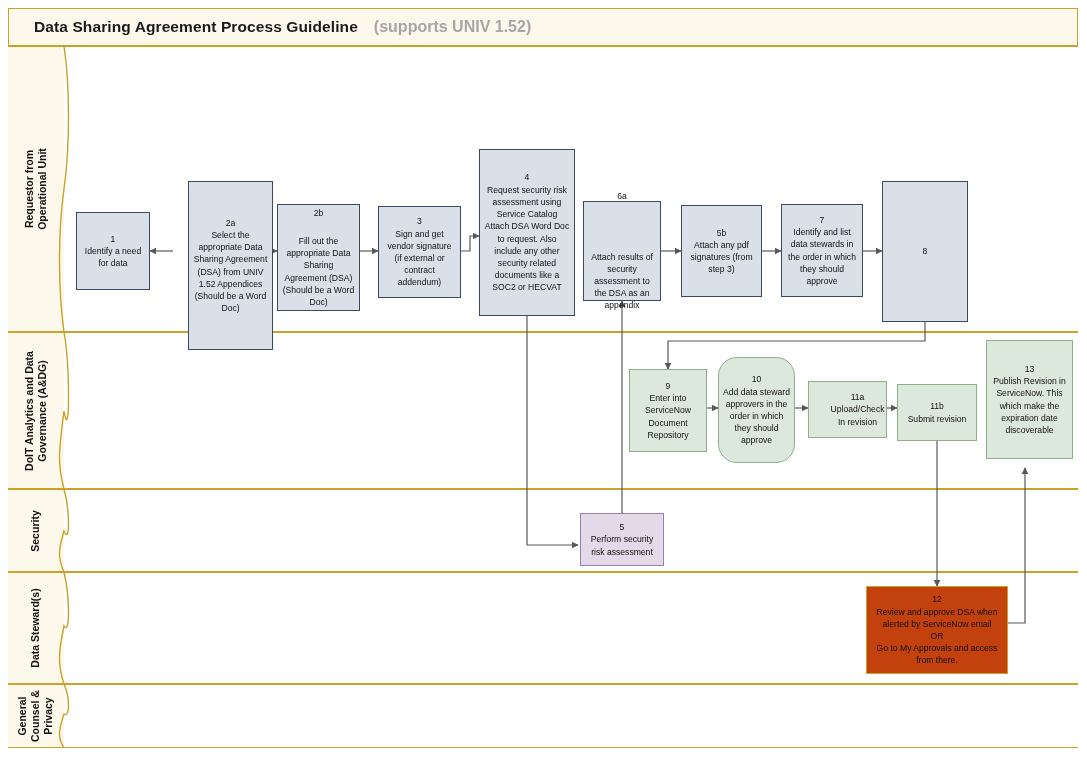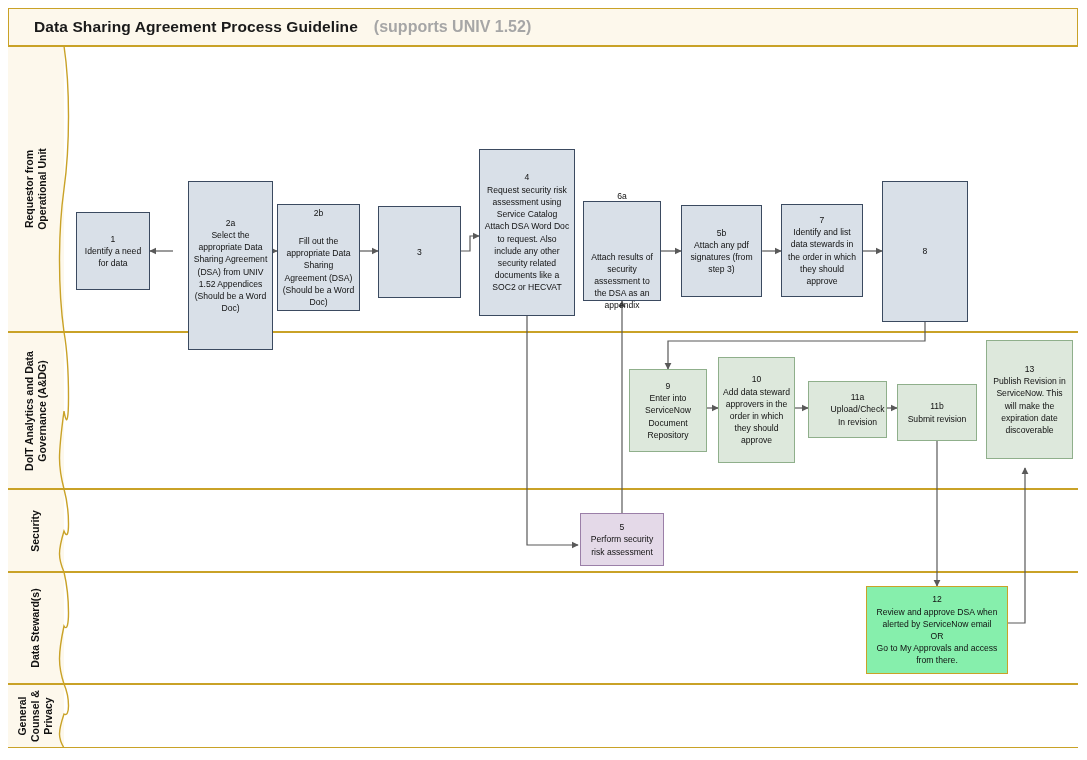--- a/index.html
+++ b/index.html
@@ -111,21 +111,21 @@
     line-height: 1.42;
     color: #111111;
     padding: 3px 4px;
   }
   .node .num { display: block; }
   .node .txt { display: block; }
 
   .node.blue   { background: #d9e0e8; border-color: #3b4a60; }
   .node.green  { background: #dde8dc; border-color: #8faf8b; }
   .node.purple { background: #e4d9e8; border-color: #9b7fa8; }
-  .node.tan    { background: #86efac; border-color: #c9a227; }
+  .node.tan    { background: #c2410c; border-color: #c9a227; }
 
   
   .connectors {
     position: absolute;
     left: 0; top: 0;
     width: 1087px; height: 760px;
     pointer-events: none;
   }
 </style>
 </head>
@@ -222,20 +222,21 @@
     <span class="txt">Select the appropriate Data Sharing Agreement (DSA) from UNIV 1.52 Appendices (Should be a Word Doc)</span>
   </div>
 
   <div class="node blue" style="left:277px;top:204px;width:83px;height:107px;gap:16px;">
     <span class="num">2b</span>
     <span class="txt">Fill out the appropriate Data Sharing Agreement (DSA) (Should be a Word Doc)</span>
   </div>
 
   <div class="node blue" style="left:378px;top:206px;width:83px;height:92px;">
     <span class="num">3</span>
+    <span class="txt">Sign and get vendor signature (if external or contract addendum)</span>
   </div>
 
   <div class="node blue" style="left:479px;top:149px;width:96px;height:167px;">
     <span class="num">4</span>
     <span class="txt">Request security risk assessment using Service Catalog Attach DSA Word Doc to request. Also include any other security related documents like a SOC2 or HECVAT</span>
   </div>
 
   <div class="node blue" style="left:583px;top:201px;width:78px;height:100px;gap:48px;">
     <span class="num">6a</span>
     <span class="txt">Attach results of security assessment to the DSA as an appendix</span>
@@ -253,38 +254,38 @@
 
   <div class="node blue" style="left:882px;top:181px;width:86px;height:141px;">
     <span class="num">8</span>
   </div>
 
   <div class="node green" style="left:629px;top:369px;width:78px;height:83px;">
     <span class="num">9</span>
     <span class="txt">Enter into ServiceNow Document Repository</span>
   </div>
 
-  <div class="node green" style="left:718px;top:357px;width:77px;height:106px;">
+  <div class="node green" style="left:718px;top:357px;width:77px;height:106px;border-radius:19px;">
     <span class="num">10</span>
     <span class="txt">Add data steward approvers in the order in which they should approve</span>
   </div>
 
   <div class="node green" style="left:808px;top:381px;width:79px;height:57px;padding-left:24px;">
     <span class="num">11a</span>
     <span class="txt">Upload/Check In revision</span>
   </div>
 
   <div class="node green" style="left:897px;top:384px;width:80px;height:57px;">
     <span class="num">11b</span>
     <span class="txt">Submit revision</span>
   </div>
 
   <div class="node green" style="left:986px;top:340px;width:87px;height:119px;">
     <span class="num">13</span>
-    <span class="txt">Publish Revision in ServiceNow. This will make the expiration date discoverable</span>
+    <span class="txt">Publish Revision in ServiceNow. This which make the expiration date discoverable</span>
   </div>
 
   <div class="node purple" style="left:580px;top:513px;width:84px;height:53px;">
     <span class="num">5</span>
     <span class="txt">Perform security risk assessment</span>
   </div>
 
   <div class="node tan" style="left:866px;top:586px;width:142px;height:88px;white-space:pre-line;">
     <span class="num">12</span>
     <span class="txt">Review and approve DSA when alerted by ServiceNow email

